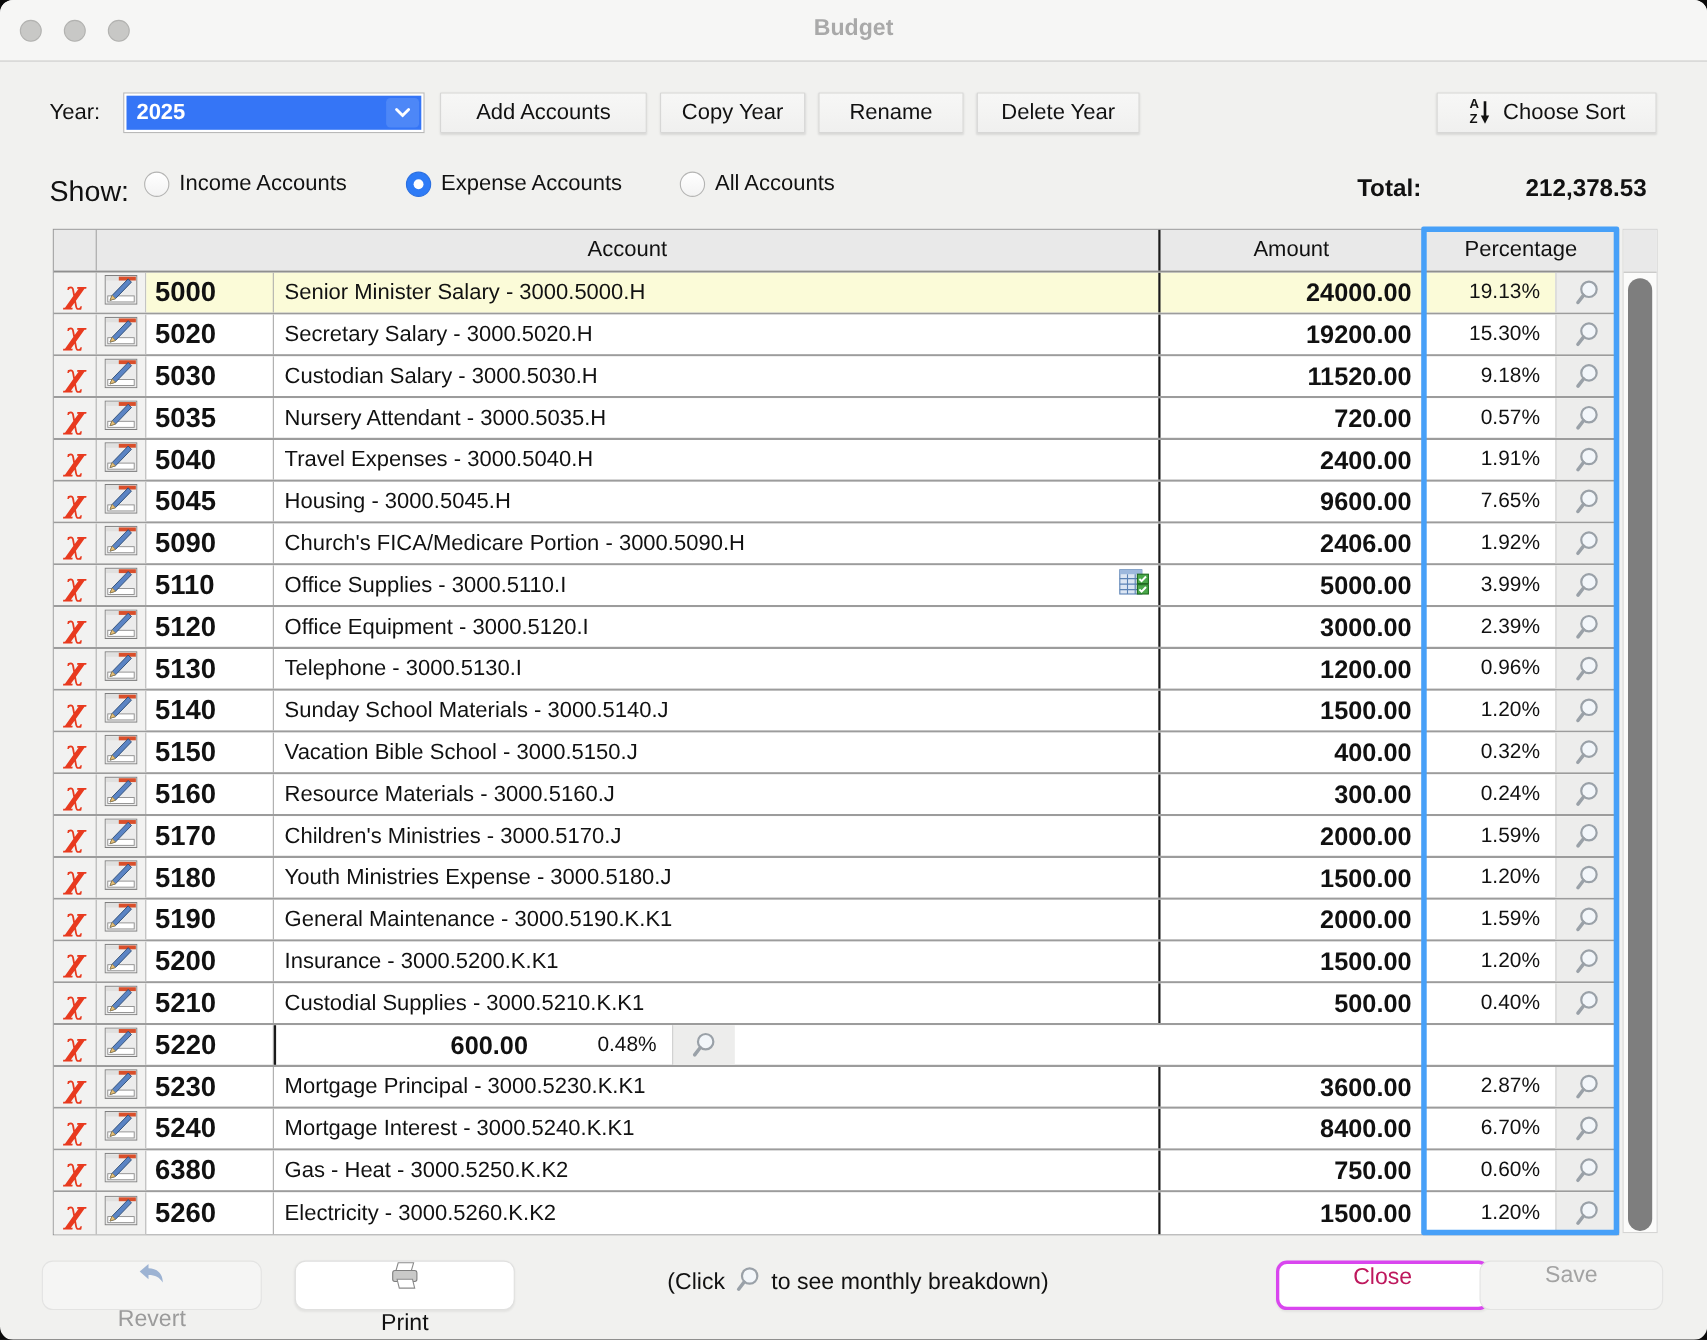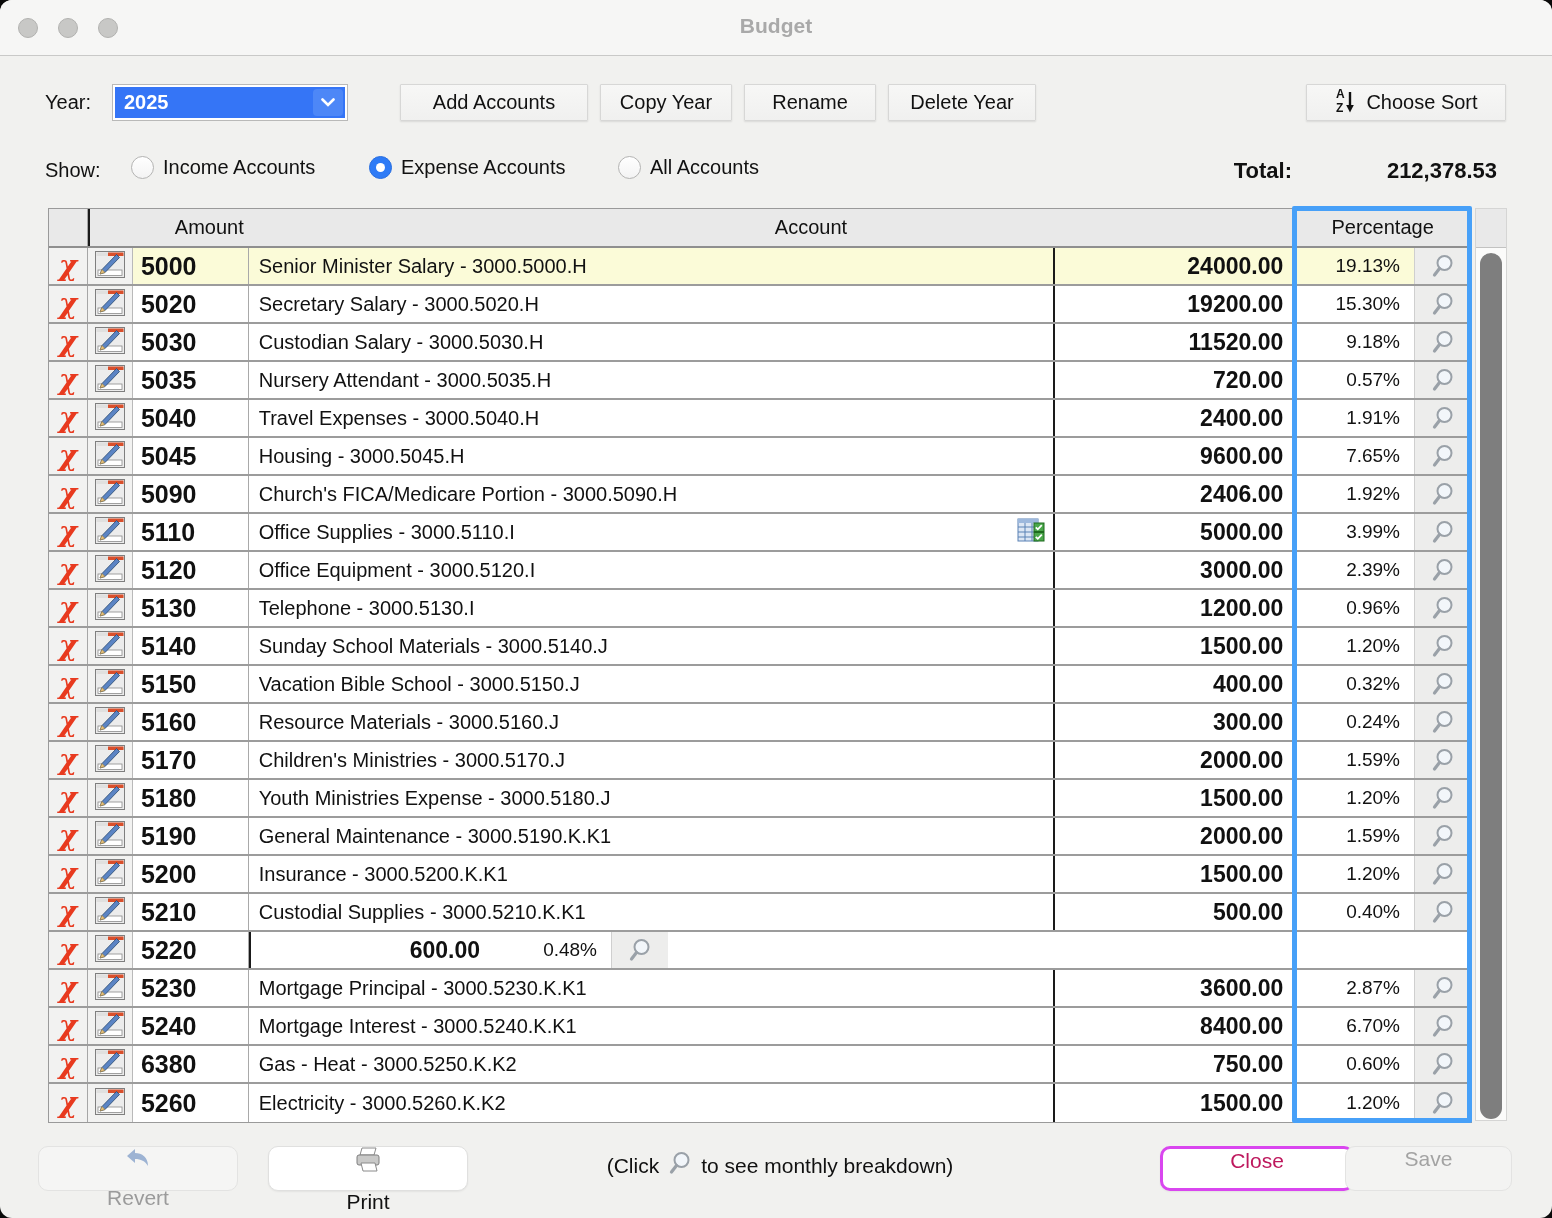--- a/index.html
+++ b/index.html
@@ -9,34 +9,34 @@
     border-radius:12px;overflow:hidden;
     font-family:"Liberation Sans", sans-serif;color:#111;
   }
   
   .titlebar{position:absolute;left:0;top:0;right:0;height:56px;background:#f6f6f5;border-bottom:1px solid #c9c9c8;}
   .tl{position:absolute;top:18px;width:20px;height:20px;border-radius:50%;background:#c8c8c6;border:1px solid #b2b2b0;}
   .tl1{left:18px}.tl2{left:58px}.tl3{left:98px}
   .wtitle{position:absolute;left:0;right:0;top:14px;text-align:center;font-size:21px;font-weight:bold;color:#a9a9a9;}
   
   .ylabel{position:absolute;left:45px;top:91px;font-size:20px;}
-  .yselect{position:absolute;left:112px;top:84px;width:236px;height:37px;border:1px solid #b9b9b8;background:#fff;padding:2px;display:flex;}
+  .yselect{position:absolute;left:112px;top:84px;width:274px;height:37px;border:1px solid #b9b9b8;background:#fff;padding:2px;display:flex;}
   .ysel-fill{flex:1;background:#3575f6;display:flex;align-items:center;justify-content:space-between;}
   .ysel-val{color:#fff;font-size:20px;font-weight:bold;padding-left:9px;}
   .ysel-chev{width:30px;height:27px;margin:2px;background:#4d87f7;border-radius:4px;display:flex;align-items:center;justify-content:center;}
   .pbtn{position:absolute;top:84px;height:37px;background:linear-gradient(#f7f7f6,#f0f0ef);
     border:1px solid #d7d7d6;box-shadow:0 1px 2px rgba(0,0,0,.10);border-radius:1px;
     font-size:20px;display:flex;align-items:center;justify-content:center;color:#111;}
   .b-add{left:400px;width:188px;}
   .b-copy{left:600px;width:132px;}
   .b-rename{left:744px;width:132px;}
   .b-delete{left:888px;width:148px;}
   .b-sort{left:1306px;width:200px;gap:10px;}
   
-  .slabel{position:absolute;left:45px;top:159px;font-size:20px;}
+  .slabel{position:absolute;left:45px;top:159px;font-size:26px;}
   .radio-opt{position:absolute;top:156px;display:flex;align-items:center;gap:9px;font-size:20px;}
   .r1{left:131px}.r2{left:369px}.r3{left:618px}
   .rb{width:23px;height:23px;border-radius:50%;background:linear-gradient(#fff,#f3f3f3);border:1px solid #b4b4b3;flex:0 0 auto;}
   .rb.on{background:#2e7bf6;border:1px solid #2a6fe0;display:flex;align-items:center;justify-content:center;}
   .rb.on::after{content:"";width:9px;height:9px;border-radius:50%;background:#fff;}
   .total-label{position:absolute;top:158px;right:260px;font-size:22px;font-weight:bold;}
   .total-value{position:absolute;top:158px;right:55px;font-size:22px;font-weight:bold;}
   
   .tbl{position:absolute;left:48px;top:208px;width:1424px;border:1px solid #9a9a9a;background:#fff;}
   .thead{display:flex;height:39px;background:#e9e9e9;border-bottom:2px solid #8f8f8f;}
@@ -123,22 +123,22 @@
   <div class="radio-opt r3">
     <span class="rb"></span>
     <span>All Accounts</span>
   </div>
   <div class="total-label">Total:</div>
   <div class="total-value">212,378.53</div>
 
   <div class="tbl">
     <div class="thead">
       <div class="th th-del"></div>
+      <div class="th th-acct">Account</div>
       <div class="th th-amt">Amount</div>
-      <div class="th th-acct">Account</div>
       <div class="th th-pct">Percentage</div>
     </div>
     <div id="tbody">
         <div class="trow sel">
           <div class="cell c-del">
             <span class="xg">χ</span>
           </div>
           <div class="cell c-edit">
             <span><svg viewBox="0 0 30 27" width="30" height="27">
   <rect x="0.5" y="0.5" width="29" height="26" fill="#ececec" stroke="#7f7f7f"></rect>

